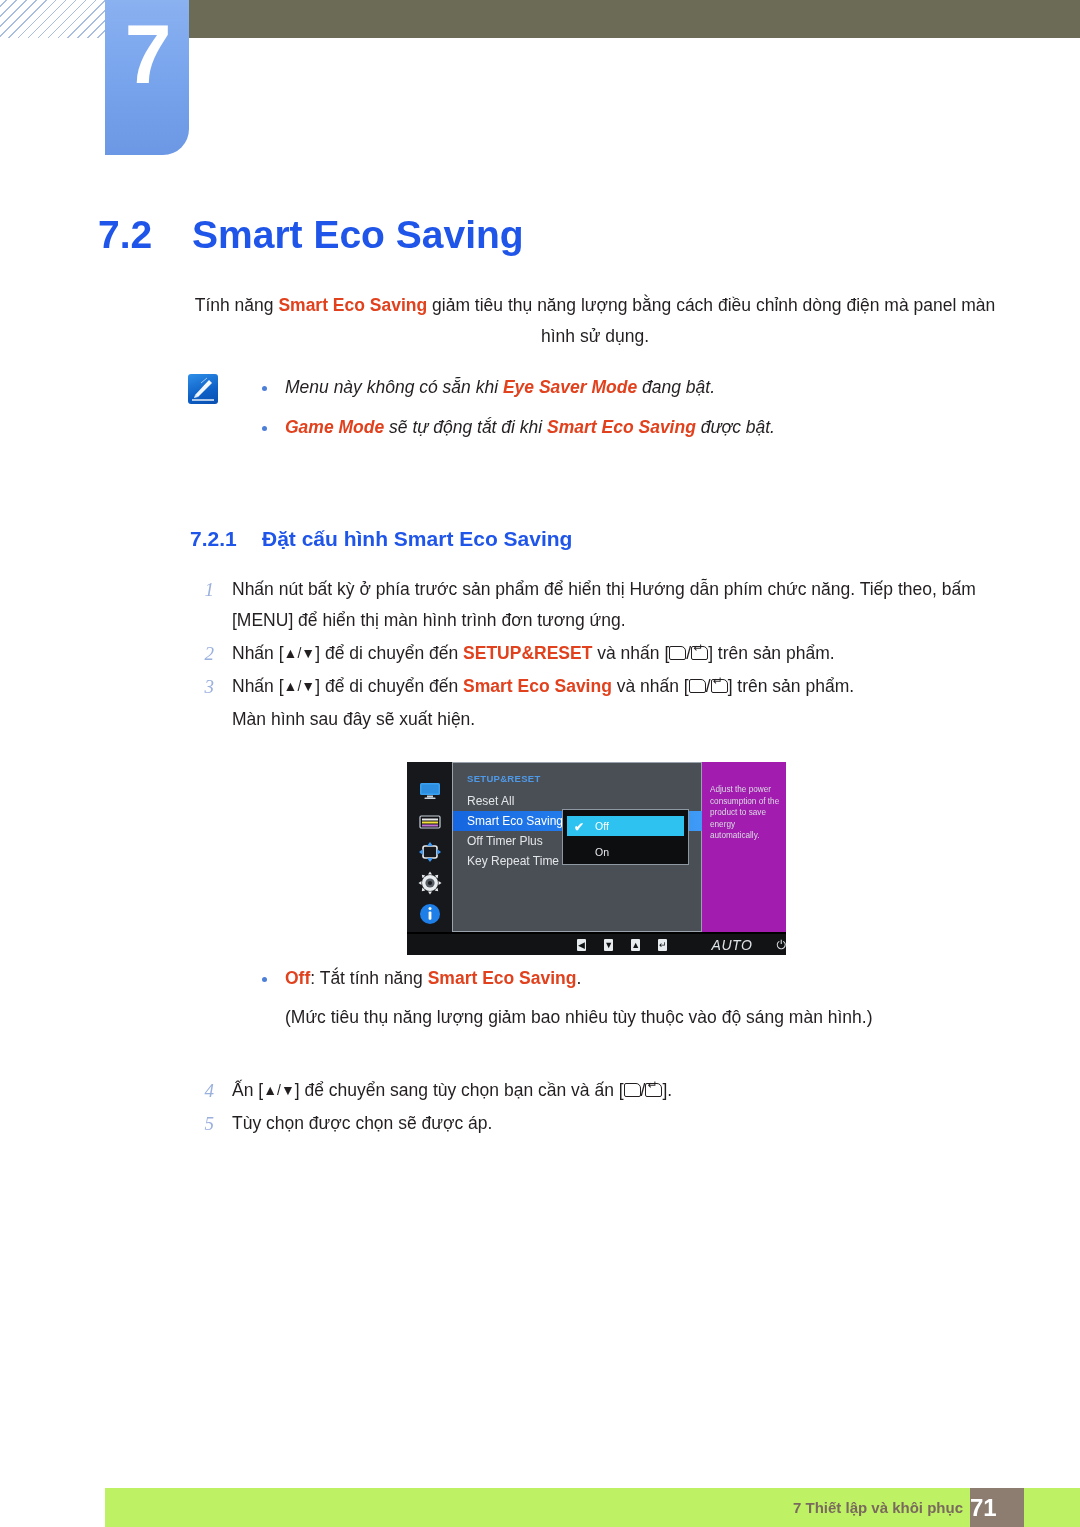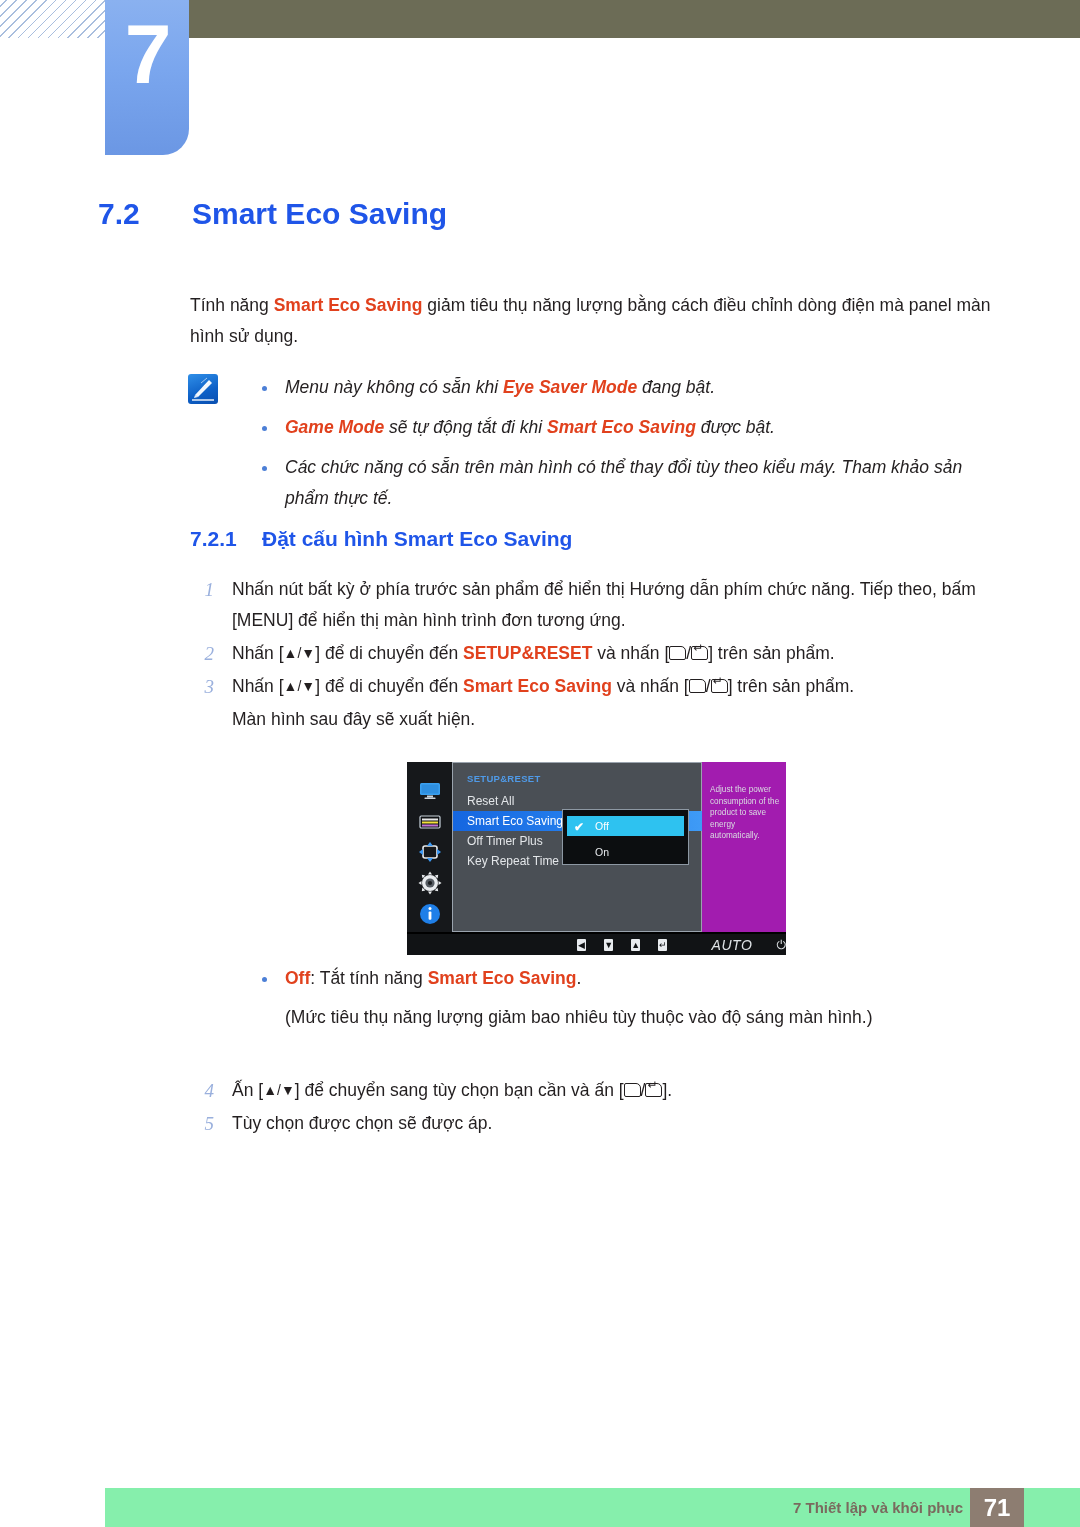--- a/index.html
+++ b/index.html
@@ -69,23 +69,23 @@
     font-size: 34px;
     font-weight: bold;
     color: #1f4ee0;
     letter-spacing: 0.2px;
     white-space: nowrap;
   }
 
   
   .section-head {
     position: absolute;
-    top: 197px;
+    top: 213px;
     left: 98px;
-    font-size: 30px;
+    font-size: 39px;
     font-weight: bold;
     color: #1f55e8;
     white-space: nowrap;
   }
   .section-head .num { display: inline-block; width: 94px; }
   .para {
     position: absolute;
     left: 190px;
     width: 810px;
     font-size: 17.5px;
@@ -388,81 +388,77 @@
     width: 815px;
   }
 
   
   .footer {
     position: absolute;
     left: 105px;
     top: 1488px;
     width: 975px;
     height: 39px;
-    background: #86efac;
+    background: #bef264;
   }
   .footer-text {
     position: absolute;
     right: 117px;
     top: 11px;
     font-size: 15px;
     font-weight: bold;
     color: #7a6a5e;
     white-space: nowrap;
   }
   .footer-page {
     position: absolute;
     left: 865px;
     top: 0;
     width: 54px;
     height: 39px;
     background: #8d7d71;
     color: #ffffff;
     font-size: 24px;
     font-weight: bold;
-    text-align: center;
     line-height: 39px;
   }
 </style>
 </head>
 <body>
 
 <div class="header">
   <div class="header-hatch"></div>
   <div class="header-bar"></div>
   <div class="chapter-tab">
     <div class="chapter-num">7</div>
   </div>
 </div>
 
 <div class="section-head">
   <span class="num">7.2</span><span>Smart Eco Saving</span>
 </div>
 
-<div class="para" style="top:290px;">
+<div class="para" style="top:290px;text-align:center;">
   <span>Tính năng </span><span class="b-red">Smart Eco Saving</span><span> giảm tiêu thụ năng lượng bằng cách điều chỉnh dòng điện mà panel màn hình sử dụng.</span>
 </div>
 
 <div class="note-icon">
   <svg width="30" height="30" viewBox="0 0 30 30">
     <path d="M7 21 L21 6 L24 9 L10 23 Z" fill="#ffffff" opacity="0.95"></path>
     <path d="M6 24 L10 23 L7 21 Z" fill="#ffffff" opacity="0.9"></path>
     <path d="M4 26 L26 26" stroke="#ffffff" stroke-width="1.6" opacity="0.85"></path>
     <path d="M13 9 L19 4 M16 12 L22 7" stroke="#ffffff" stroke-width="1" opacity="0.6"></path>
   </svg>
 </div>
 <div class="note-list">
   <div class="note-item">
     <span>Menu này không có sẵn khi </span><span class="b-red">Eye Saver Mode</span><span> đang bật.</span>
   </div>
   <div class="note-item">
     <span></span><span class="b-red">Game Mode</span><span> sẽ tự động tắt đi khi </span><span class="b-red">Smart Eco Saving</span><span> được bật.</span>
-  </div>
-  <div class="note-item">
-    <span>Các chức năng có sẵn trên màn hình có thể thay đổi tùy theo kiểu máy. Tham khảo sản phẩm thực tế.</span>
   </div>
 </div>
 
 <div class="subsection-head">
   <span class="num">7.2.1</span><span>Đặt cấu hình Smart Eco Saving</span>
 </div>
 
 <div class="steps">
 
   <div class="step">

